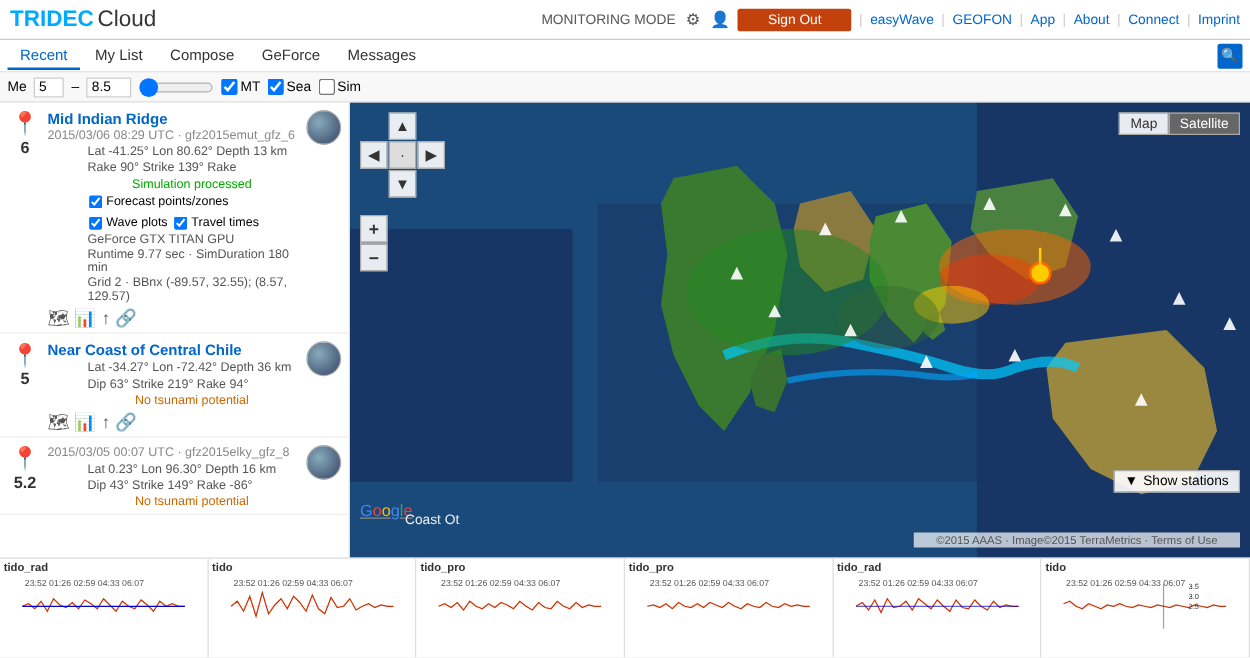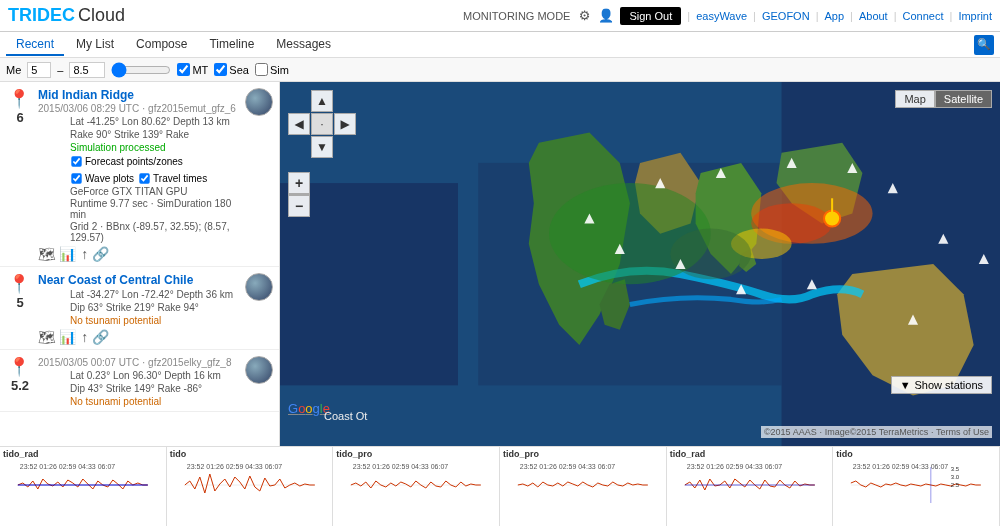--- a/index.html
+++ b/index.html
@@ -4,21 +4,21 @@
   <style>
     * { margin: 0; padding: 0; box-sizing: border-box; }
     body { font-family: Arial, sans-serif; font-size: 12px; background: #f0f0f0; width: 1000px; height: 526px; overflow: hidden; display: flex; flex-direction: column; }
 
     
     #header { background: #fff; border-bottom: 1px solid #ccc; display: flex; align-items: center; justify-content: space-between; padding: 4px 8px; height: 32px; flex-shrink: 0; }
     #logo { display: flex; align-items: center; }
     #logo-tridec { color: #00aaff; font-weight: bold; font-size: 18px; }
     #logo-cloud { color: #333; font-size: 18px; margin-left: 3px; }
     #header-right { display: flex; align-items: center; gap: 6px; font-size: 11px; color: #333; }
-    #sign-out-btn { background: #000000; color: #fff; border: none; padding: 3px 9px; cursor: pointer; border-radius: 2px; font-size: 11px; }
+    #sign-out-btn { background: #c2410c; color: #fff; border: none; padding: 3px 24px; cursor: pointer; border-radius: 2px; font-size: 11px; }
     .header-link { color: #0066cc; text-decoration: none; font-size: 11px; }
     .header-sep { color: #ccc; }
     .header-icon { width: 16px; height: 16px; cursor: pointer; display: inline-flex; align-items: center; justify-content: center; color: #555; font-size: 13px; }
 
     
     #navbar { background: #fff; border-bottom: 1px solid #ddd; display: flex; align-items: center; padding: 0 6px; height: 26px; flex-shrink: 0; gap: 2px; }
     .nav-tab { padding: 3px 10px; cursor: pointer; font-size: 12px; color: #333; border-bottom: 2px solid transparent; }
     .nav-tab.active { color: #0066cc; border-bottom-color: #0066cc; }
     #search-icon-btn { margin-left: auto; background: #0066cc; color: #fff; border: none; width: 20px; height: 20px; cursor: pointer; display: flex; align-items: center; justify-content: center; font-size: 11px; border-radius: 2px; }
 
@@ -32,21 +32,21 @@
     #main { display: flex; flex: 1; overflow: hidden; }
 
     
     #left-panel { width: 280px; flex-shrink: 0; background: #fff; border-right: 1px solid #ddd; overflow-y: auto; display: flex; flex-direction: column; }
     .event-item { border-bottom: 1px solid #eee; padding: 6px 6px 4px 6px; position: relative; }
     .event-header { display: flex; align-items: flex-start; gap: 4px; }
     .event-mag { font-size: 13px; font-weight: bold; color: #333; min-width: 28px; text-align: center; }
     .event-title { color: #0066cc; font-weight: bold; font-size: 12px; cursor: pointer; }
     .event-subtitle { color: #888; font-size: 10px; margin-top: 1px; }
     .event-detail { font-size: 10px; color: #555; margin-top: 2px; margin-left: 32px; }
-    .event-status { font-size: 10px; margin-top: 2px; margin-left: 32px; }
+    .event-status { font-size: 10px; margin-top: 2px; margin-left: 32px; text-align: center; }
     .event-status.processed { color: #00aa00; }
     .event-status.nopotential { color: #cc6600; }
     .event-actions { display: flex; gap: 4px; margin-top: 3px; margin-left: 32px; align-items: center; }
     .action-icon { font-size: 14px; color: #555; cursor: pointer; }
     .event-checks { display: flex; gap: 4px; margin-top: 2px; margin-left: 32px; flex-wrap: wrap; }
     .event-checks label { font-size: 10px; display: flex; align-items: center; gap: 2px; }
     .sim-info { font-size: 10px; color: #555; margin-left: 32px; margin-top: 1px; }
 
     
     #map-area { flex: 1; position: relative; overflow: hidden; background: #1a3a5c; }
@@ -78,21 +78,21 @@
     
     #google-logo { position: absolute; bottom: 30px; left: 8px; font-size: 13px; color: #888; text-decoration: underline; }
     #google-logo span:nth-child(1) { color: #4285F4; }
     #google-logo span:nth-child(2) { color: #EA4335; }
     #google-logo span:nth-child(3) { color: #FBBC05; }
     #google-logo span:nth-child(4) { color: #4285F4; }
     #google-logo span:nth-child(5) { color: #34A853; }
     #google-logo span:nth-child(6) { color: #EA4335; }
 
     
-    #attribution { position: absolute; bottom: 8px; right: 8px; font-size: 9px; color: #555; background: rgba(255,255,255,0.7); padding: 1px 3px; text-align: center; }
+    #attribution { position: absolute; bottom: 8px; right: 8px; font-size: 9px; color: #555; background: rgba(255,255,255,0.7); padding: 1px 18px; text-align: center; }
 
     .coast-label { position: absolute; bottom: 24px; left: 44px; font-size: 11px; color: #eee; }
   </style>
 </head>
 <body>
 
 <div id="header">
   <div id="logo">
     <span id="logo-tridec">TRIDEC</span>
     <span id="logo-cloud">Cloud</span>
@@ -114,21 +114,21 @@
     <a class="header-link">Connect</a>
     <span class="header-sep">|</span>
     <a class="header-link">Imprint</a>
   </div>
 </div>
 
 <div id="navbar">
   <div class="nav-tab active">Recent</div>
   <div class="nav-tab">My List</div>
   <div class="nav-tab">Compose</div>
-  <div class="nav-tab">Timeline</div>
+  <div class="nav-tab">GeForce</div>
   <div class="nav-tab">Messages</div>
   <button id="search-icon-btn">🔍</button>
 </div>
 
 <div id="filterbar">
   <span>Me</span>
   <input type="text" value="5" style="width: 24px;">
   <span>–</span>
   <input type="text" value="8.5" style="width: 36px;">
   <input type="range" style="width: 60px; height: 12px;" min="5" max="8.5" step="0.1" value="5">

